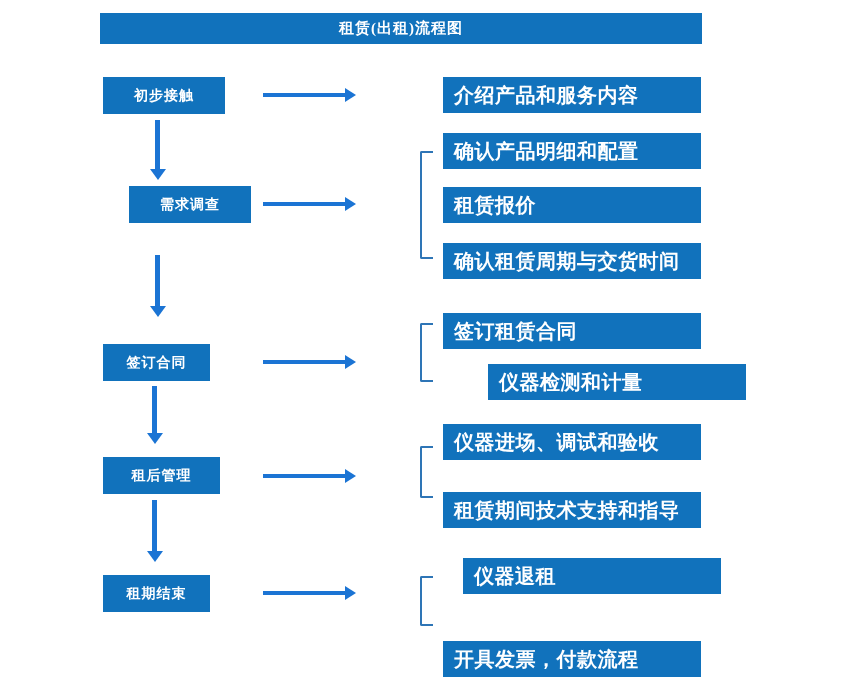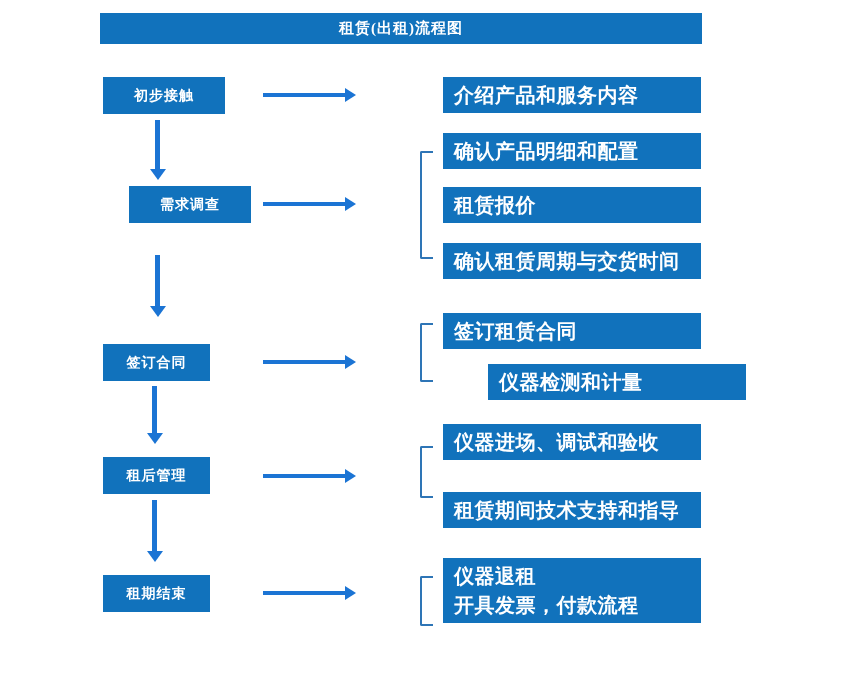--- a/index.html
+++ b/index.html
@@ -85,21 +85,21 @@
 
 <div class="canvas">
 
   <div class="title-bar">
     <span>租赁(出租)流程图</span>
   </div>
 
   <div class="box step" style="left:103px; top:77px; width:122px;">初步接触</div>
   <div class="box step" style="left:103px; top:186px; width:122px;margin-left:26px;">需求调查</div>
   <div class="box step" style="left:103px; top:344px; width:107px;">签订合同</div>
-  <div class="box step" style="left:103px; top:457px; width:107px;">租后管理</div>
+  <div class="box step" style="left:103px; top:457px; width:117px;">租后管理</div>
   <div class="box step" style="left:103px; top:575px; width:107px;">租期结束</div>
 
   <div class="varrow" style="left:150px; top:120px; height:60px;">
     <div class="shaft"></div>
     <div class="head"></div>
   </div>
   <div class="varrow" style="left:150px; top:255px; height:62px;">
     <div class="shaft"></div>
     <div class="head"></div>
   </div>
@@ -139,16 +139,16 @@
   <div class="bracket" style="top:576px; height:50px;"></div>
 
   <div class="box out" style="top:77px;font-family:Liberation Mono, monospace;">介绍产品和服务内容</div>
   <div class="box out" style="top:133px;">确认产品明细和配置</div>
   <div class="box out" style="top:187px;">租赁报价</div>
   <div class="box out" style="top:243px;">确认租赁周期与交货时间</div>
   <div class="box out" style="top:313px;">签订租赁合同</div>
   <div class="box out" style="top:364px;margin-left:45px;">仪器检测和计量</div>
   <div class="box out" style="top:424px;">仪器进场、调试和验收</div>
   <div class="box out" style="top:492px;">租赁期间技术支持和指导</div>
-  <div class="box out" style="top:558px;">仪器退租</div>
-  <div class="box out" style="top:587px;">开具发票，付款流程</div>
+  <div class="box out" style="top:558px;margin-left:20px;">仪器退租</div>
+  <div class="box out" style="top:641px;">开具发票，付款流程</div>
 
 </div>
 
 </body></html>

